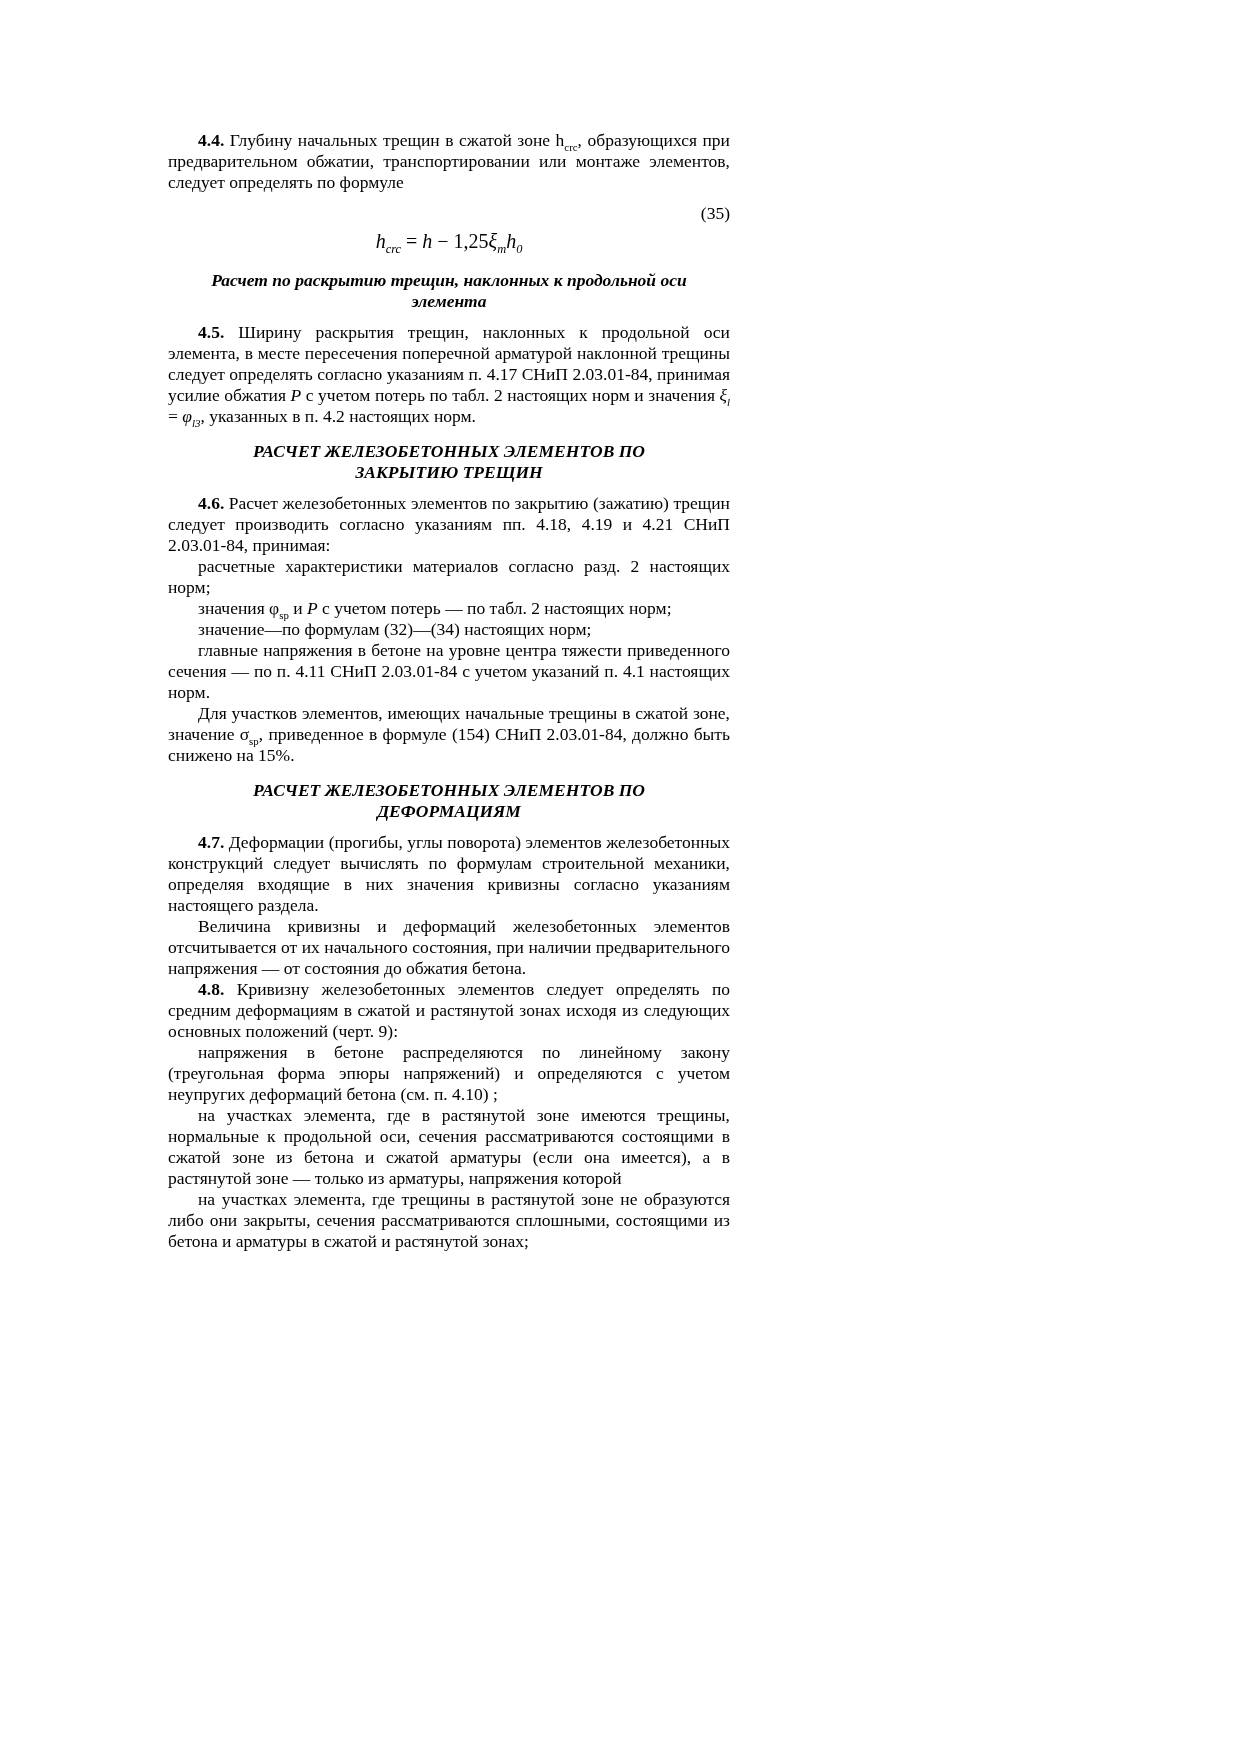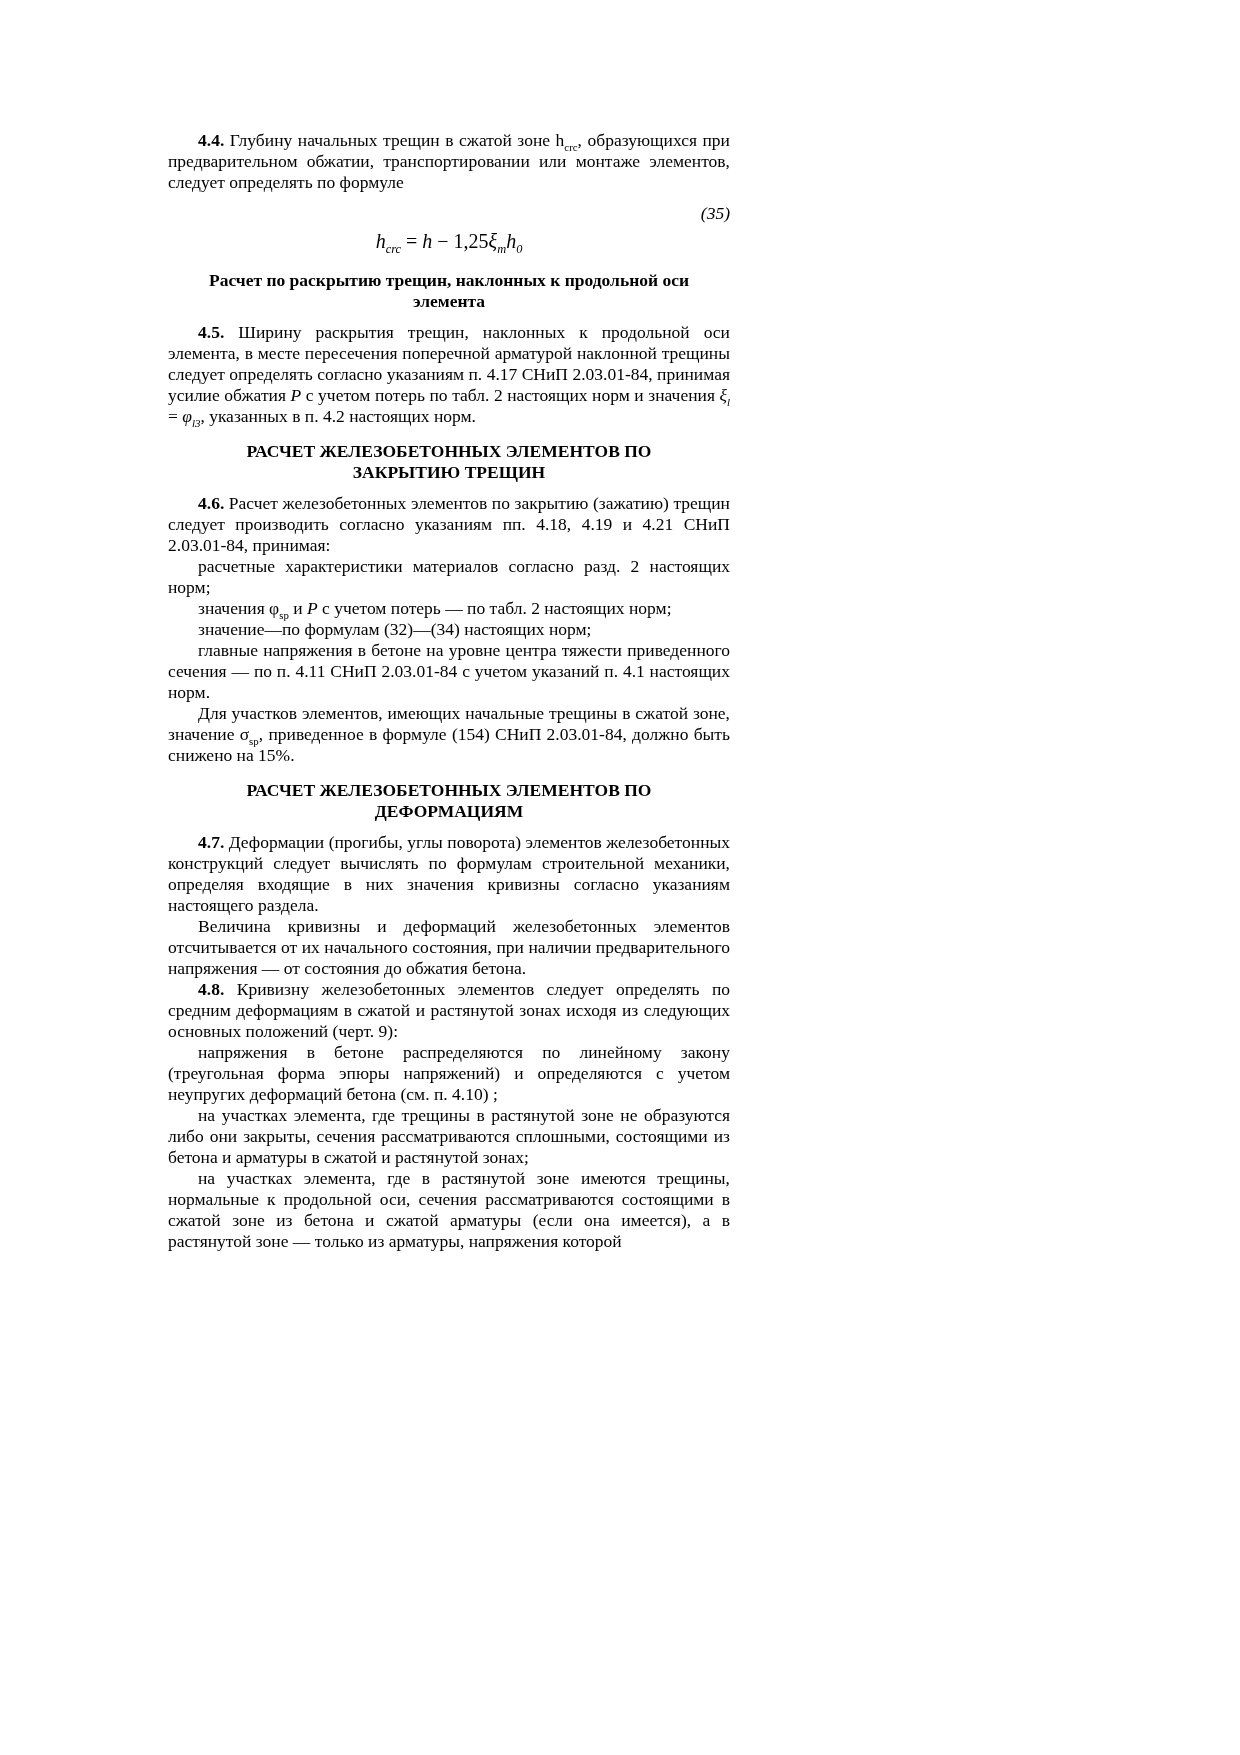--- a/index.html
+++ b/index.html
@@ -21,33 +21,33 @@
     font-size: 17.5px;
     line-height: 21px;
   }
   .block { text-align: justify; }
   .block.indent { text-indent: 30px; }
   .heading {
     font-weight: bold;
     text-align: center;
     text-indent: 0;
     margin: 14px 10px 10px;
+    font-style: italic;
   }
   .formula {
     text-align: center;
     font-size: 20px;
     line-height: 30px;
     margin: 2px 0 8px;
     text-indent: 0;
   }
   .formula-number {
     text-align: right;
     text-indent: 0;
     margin-top: 10px;
-    font-style: italic;
   }
   sub { font-size: 0.62em; line-height: 0; }
 </style>
 </head>
 <body>
 
 <div class="page">
   <div class="content">
       <div class="block paragraph indent"><span style="font-weight: bold;">4.4.</span><span> Глубину начальных трещин в сжатой зоне h</span><sub>crc</sub><span>, образующихся при предварительном обжатии, транспортировании или монтаже элементов, следует определять по формуле</span></div>
       <div class="block formula-number"><span>(35)</span></div>
@@ -59,16 +59,16 @@
       <div class="block paragraph indent"><span>расчетные характеристики материалов согласно разд. 2 настоящих норм;</span></div>
       <div class="block paragraph indent"><span>значения φ</span><sub>sp</sub><span> и </span><span style="font-style: italic;">Р</span><span> с учетом потерь — по табл. 2 настоящих норм;</span></div>
       <div class="block paragraph indent"><span>значение—по формулам (32)—(34) настоящих норм;</span></div>
       <div class="block paragraph indent"><span>главные напряжения в бетоне на уровне центра тяжести приведенного сечения — по п. 4.11 СНиП 2.03.01-84 с учетом указаний п. 4.1 настоящих норм.</span></div>
       <div class="block paragraph indent"><span>Для участков элементов, имеющих начальные трещины в сжатой зоне, значение σ</span><sub>sp</sub><span>, приведенное в формуле (154) СНиП 2.03.01-84, должно быть снижено на 15%.</span></div>
       <div class="block heading"><span>РАСЧЕТ ЖЕЛЕЗОБЕТОННЫХ ЭЛЕМЕНТОВ ПО</span><br><span>ДЕФОРМАЦИЯМ</span></div>
       <div class="block paragraph indent"><span style="font-weight: bold;">4.7.</span><span> Деформации (прогибы, углы поворота) элементов железобетонных конструкций следует вычислять по формулам строительной механики, определяя входящие в них значения кривизны согласно указаниям настоящего раздела.</span></div>
       <div class="block paragraph indent"><span>Величина кривизны и деформаций железобетонных элементов отсчитывается от их начального состояния, при наличии предварительного напряжения — от состояния до обжатия бетона.</span></div>
       <div class="block paragraph indent"><span style="font-weight: bold;">4.8.</span><span> Кривизну железобетонных элементов следует определять по средним деформациям в сжатой и растянутой зонах исходя из следующих основных положений (черт. 9):</span></div>
       <div class="block paragraph indent"><span>напряжения в бетоне распределяются по линейному закону (треугольная форма эпюры напряжений) и определяются с учетом неупругих деформаций бетона (см. п. 4.10) ;</span></div>
+      <div class="block paragraph indent"><span>на участках элемента, где в растянутой зоне имеются трещины, нормальные к продольной оси, сечения рассматриваются состоящими в сжатой зоне из бетона и сжатой арматуры (если она имеется), а в растянутой зоне — только из арматуры, напряжения которой</span></div>
       <div class="block paragraph indent"><span>на участках элемента, где трещины в растянутой зоне не образуются либо они закрыты, сечения рассматриваются сплошными, состоящими из бетона и арматуры в сжатой и растянутой зонах;</span></div>
-      <div class="block paragraph indent"><span>на участках элемента, где в растянутой зоне имеются трещины, нормальные к продольной оси, сечения рассматриваются состоящими в сжатой зоне из бетона и сжатой арматуры (если она имеется), а в растянутой зоне — только из арматуры, напряжения которой</span></div>
     </div>
 </div>
 
 </body></html>

